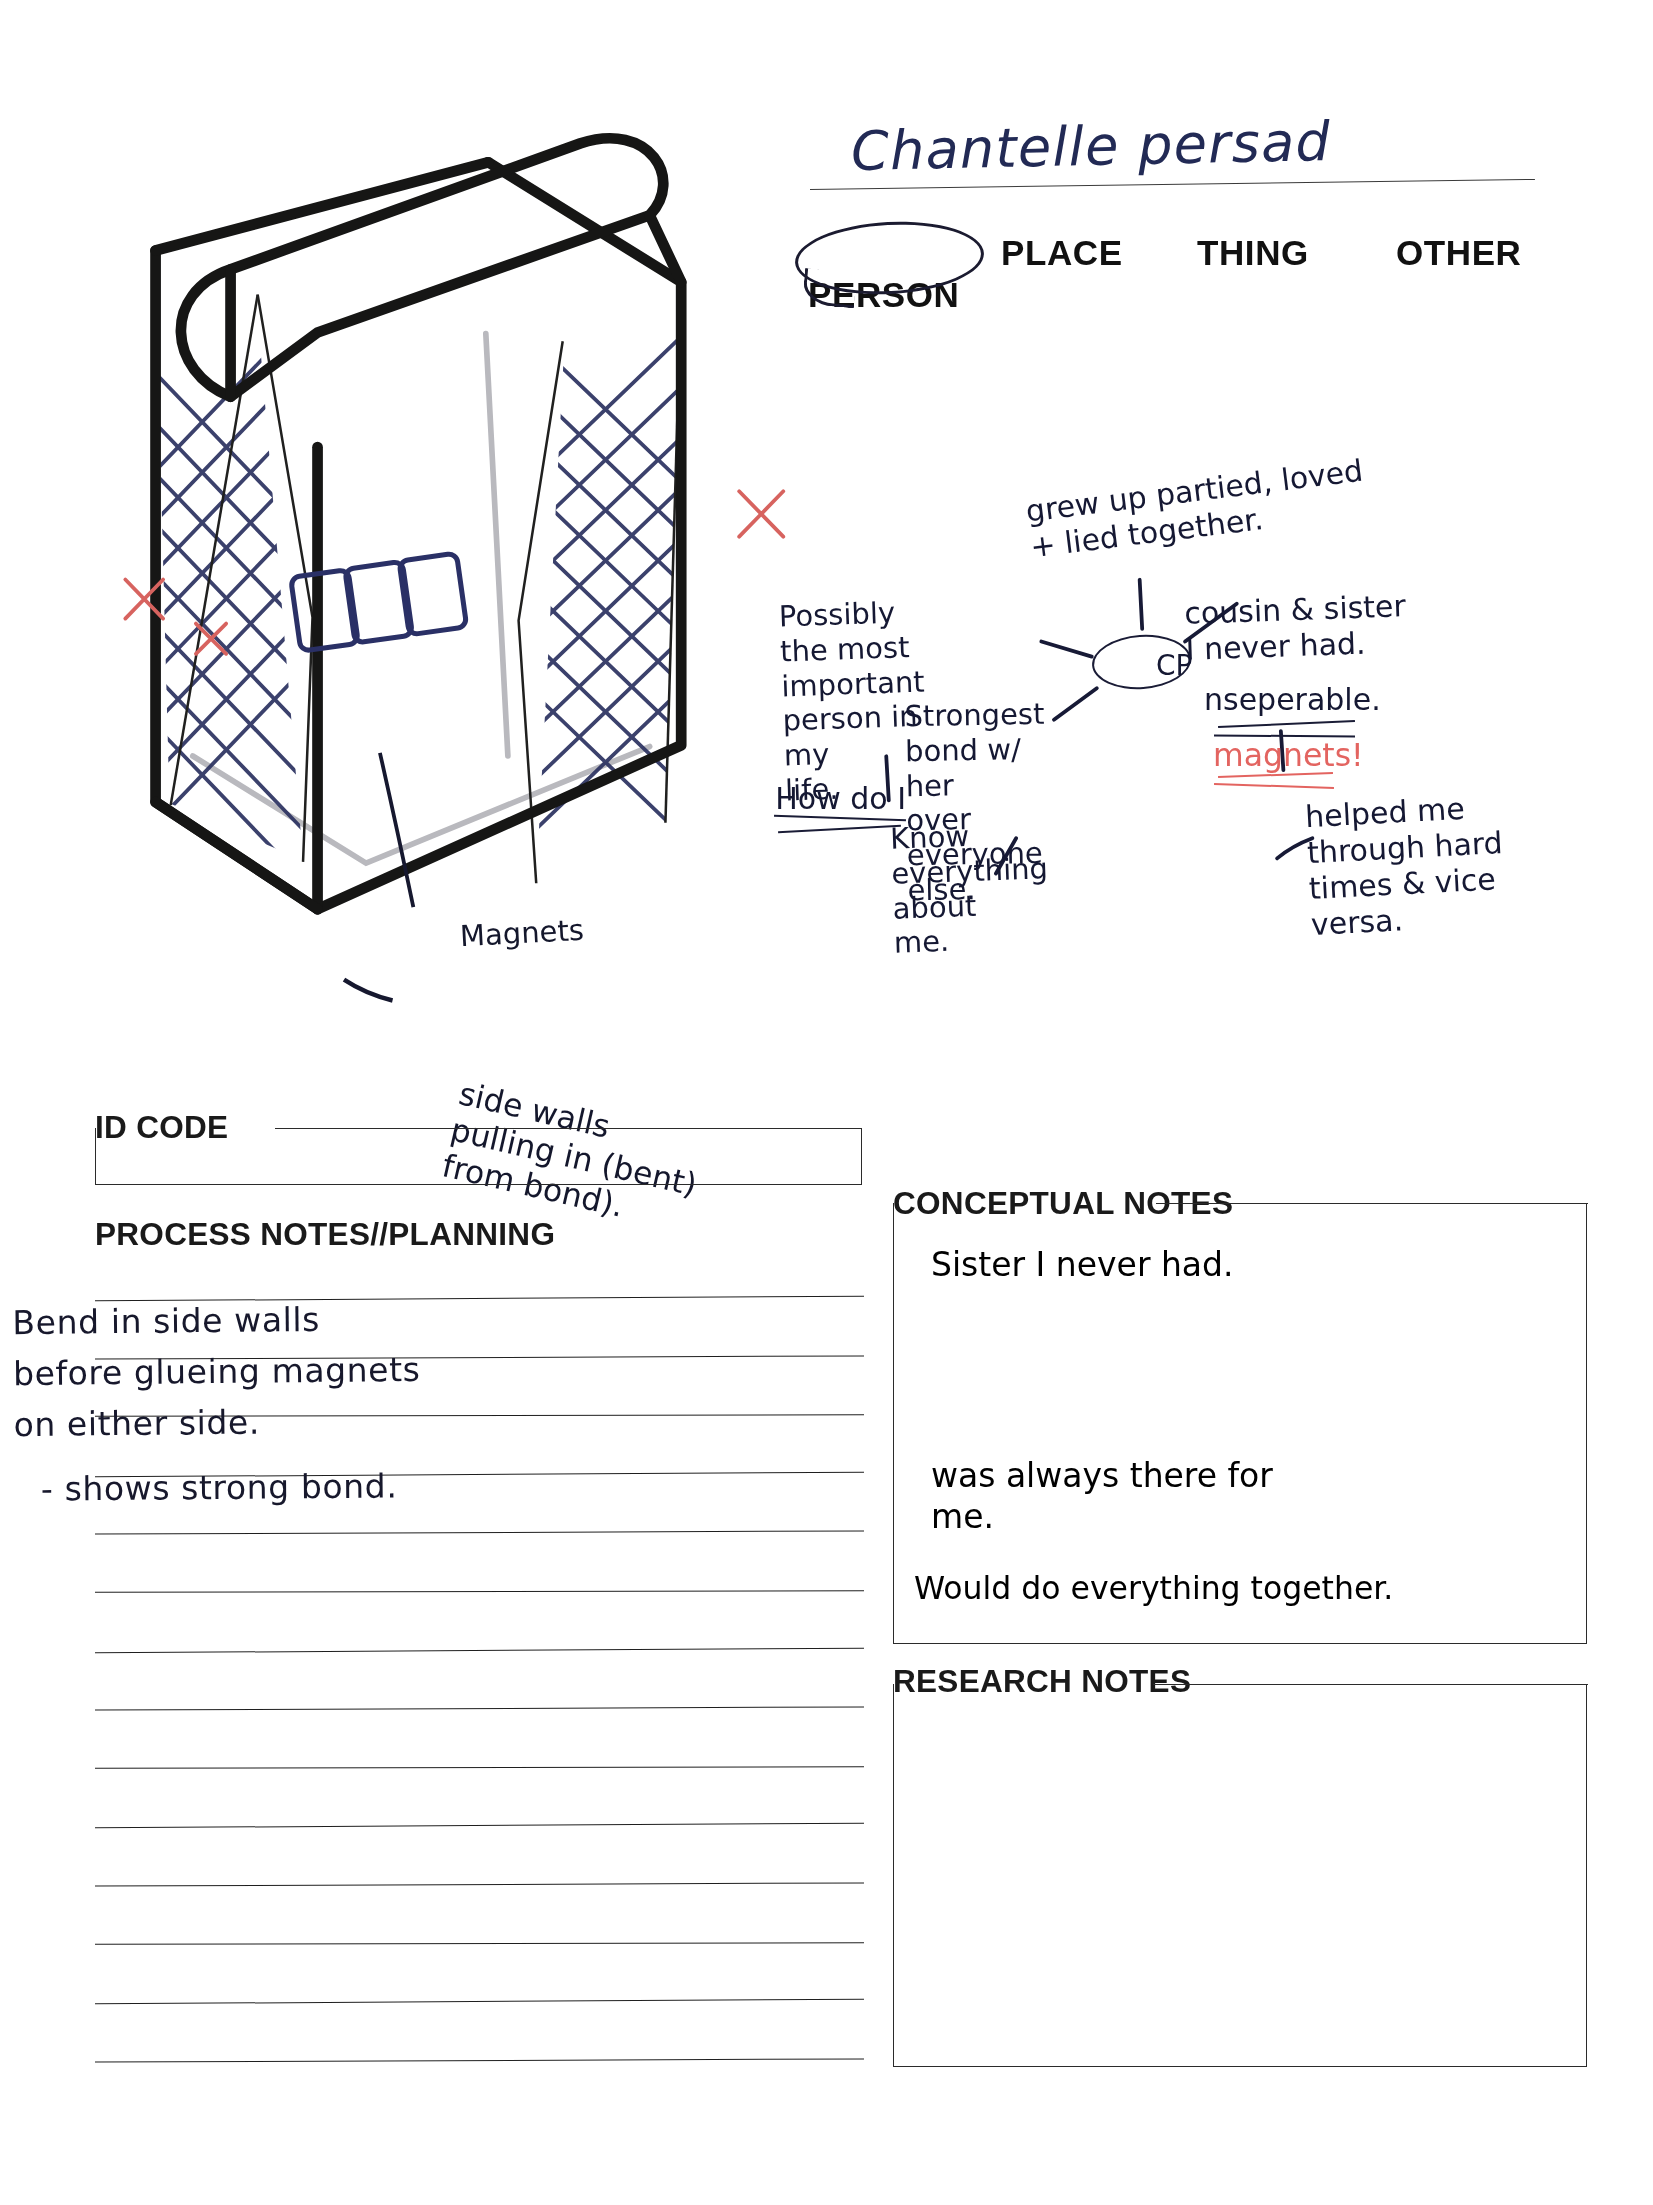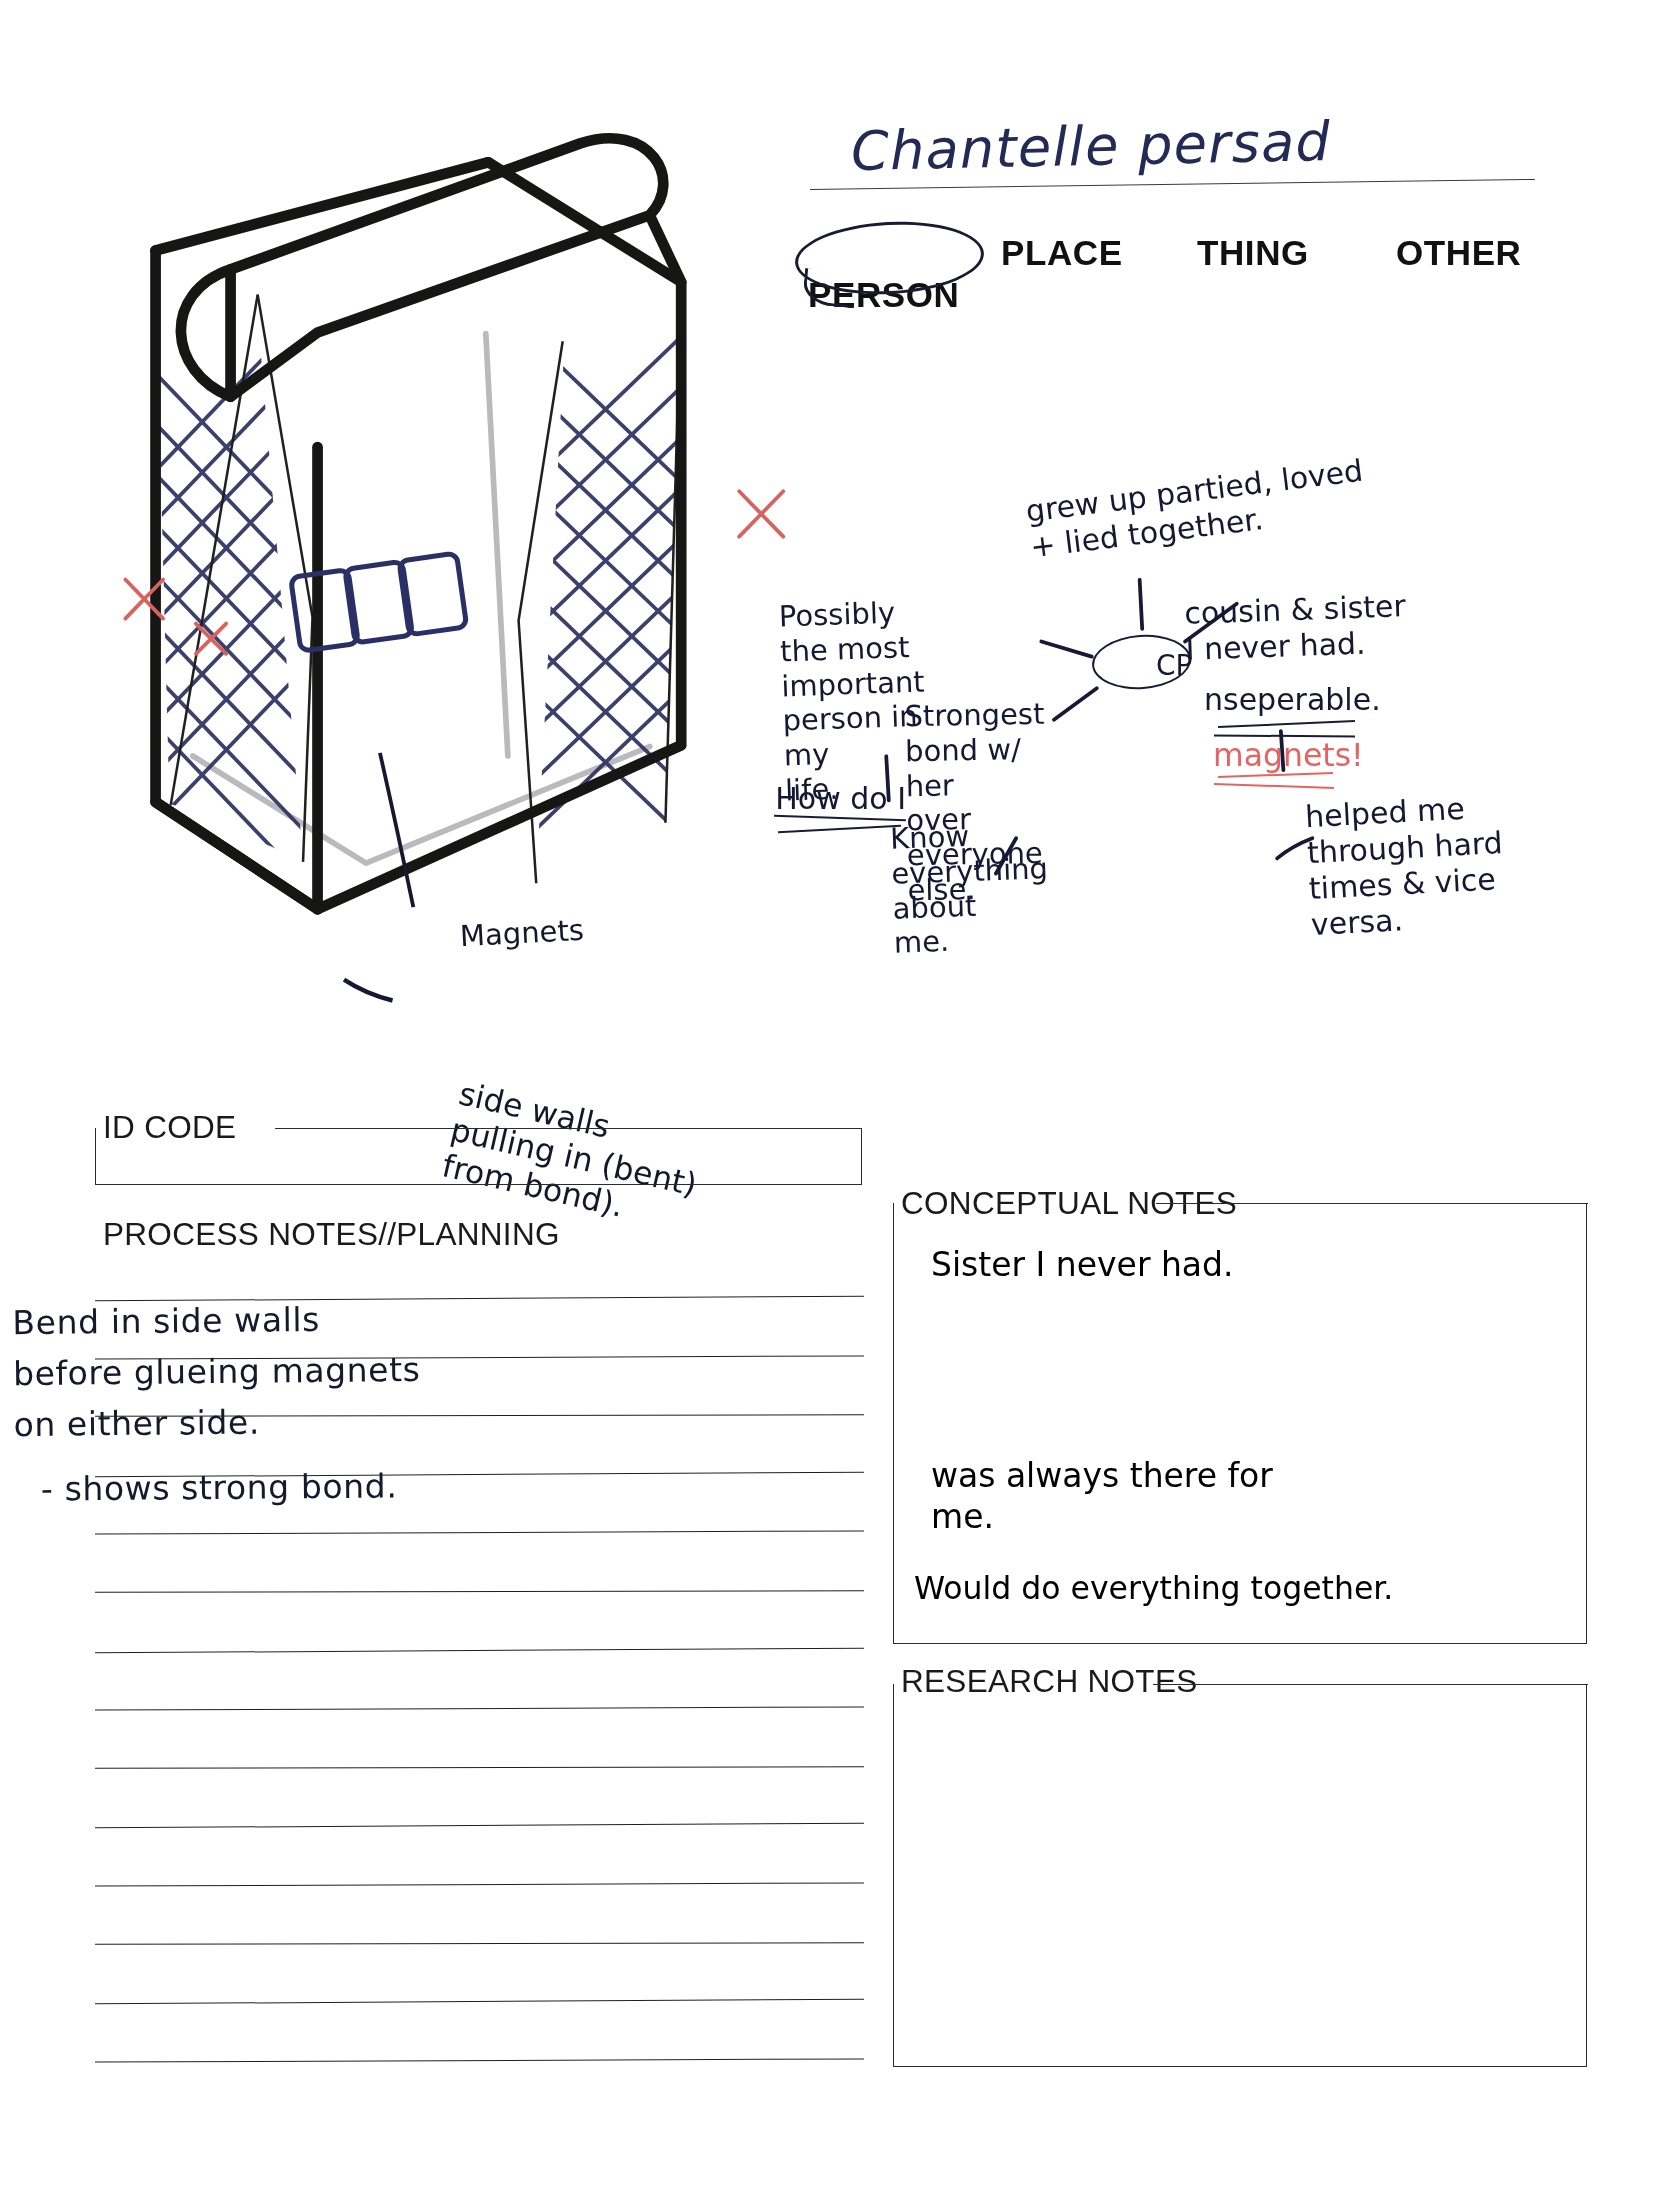--- a/index.html
+++ b/index.html
@@ -27,25 +27,24 @@
     line-height: 1.12;
     white-space: pre-line;
     position: absolute;
   }
   .hand.blue   { color: #1b1f45; }
 
   
   .printed {
     position: absolute;
     font-family: "Liberation Sans", sans-serif;
-    font-weight: 400;
+    font-weight: 700;
     color: #1a1a1a;
     letter-spacing: 0.3px;
     white-space: nowrap;
-    margin-left: 8px;
   }
 
   
   #name-rule {
     position: absolute;
     left: 810px; top: 189px;
     width: 725px; height: 0;
     border-top: 1.9px solid #3a3a3a;
     transform: rotate(-0.8deg);
     transform-origin: left center;

